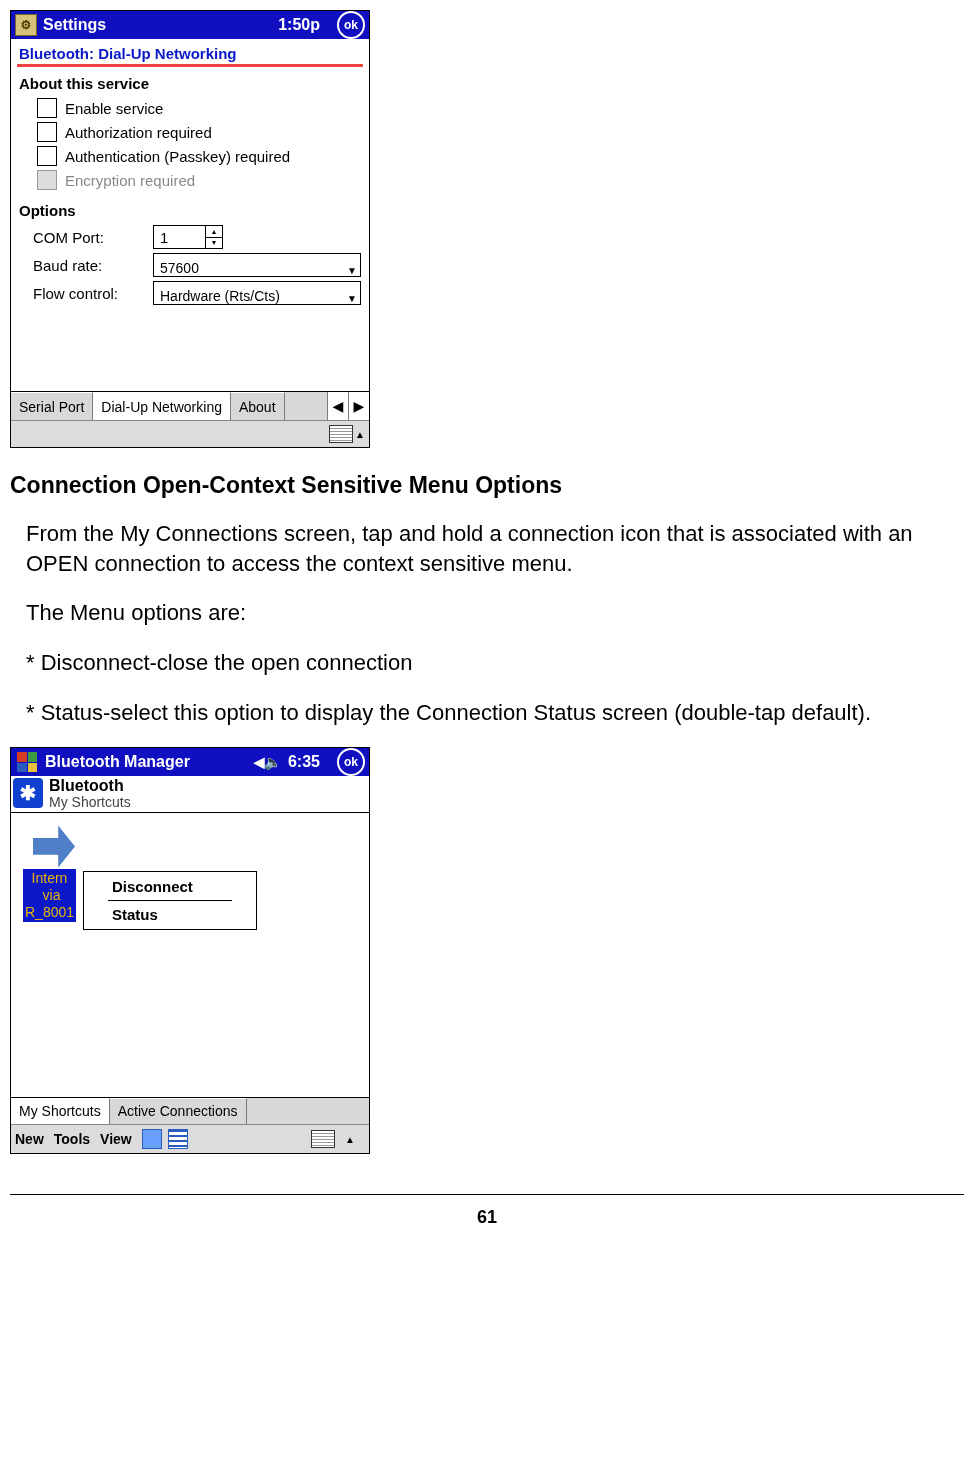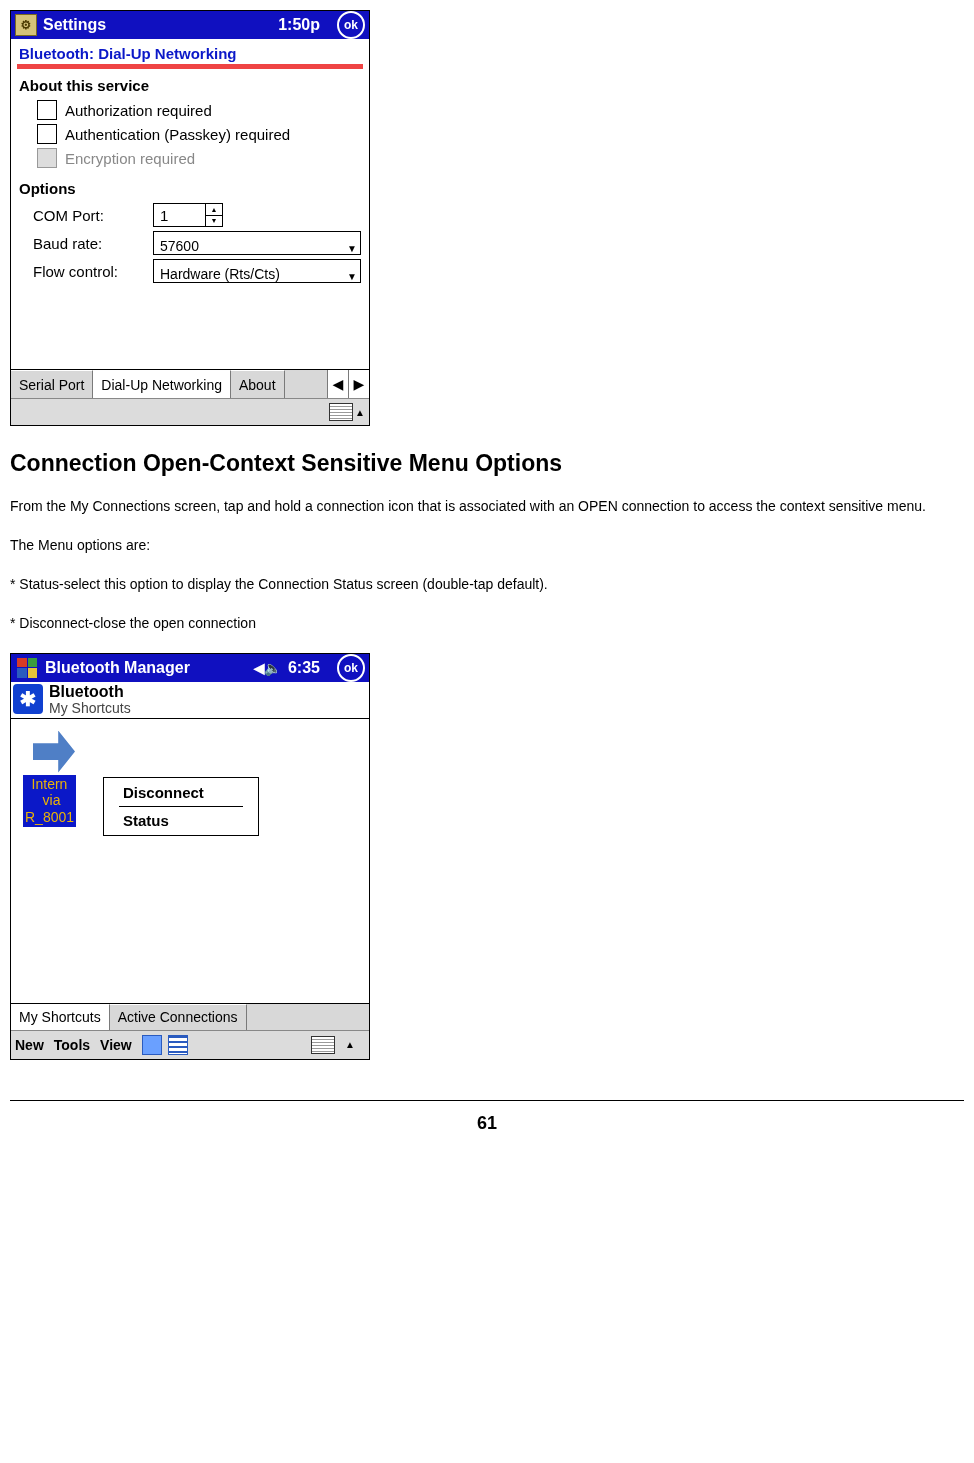--- a/index.html
+++ b/index.html
@@ -79,21 +79,21 @@
     color: #fff;
   }
   
   .ppc-body { padding: 2px 6px 0 6px; }
   .bt-heading {
     color: #0b18c8;
     font-family: Tahoma, Arial, sans-serif;
     font-weight: bold;
     font-size: 15px;
     padding: 4px 2px 2px 2px;
-    border-bottom: 5px solid #ef4444;
+    border-bottom: 3px solid #ef4444;
     margin-bottom: 6px;
   }
   .section-title {
     font-family: Tahoma, Arial, sans-serif;
     font-weight: bold;
     font-size: 15px;
     padding: 2px 2px 4px 2px;
   }
   .cb-row {
     display: flex;
@@ -208,22 +208,22 @@
   .up-tri { font-size: 10px; }
   
   .doc h2 {
     font-family: Arial, Helvetica, sans-serif;
     font-size: 23px;
     font-weight: bold;
     margin: 12px 0 20px 0;
   }
   .doc p {
     font-family: Arial, Helvetica, sans-serif;
-    font-size: 14px;
-    margin: 0 0 20px 0;
+    font-size: 22px;
+    margin: 0 0 20px 16px;
     line-height: 1.35;
   }
   
   .bt-head {
     display: flex;
     align-items: flex-start;
     border-bottom: 1px solid #000;
     padding: 2px 4px 2px 2px;
   }
   .bt-logo {
@@ -255,26 +255,26 @@
     background:#0b18c8;color:#eab308;
     font-family: Tahoma, Arial, sans-serif;
     font-size:14px;
     padding:1px 2px;
     line-height:1.2;
     text-align:center;
     white-space:pre;
   }
   .ctx-menu {
     position:absolute;
-    left:92px; top:58px;
+    left:72px; top:58px;
     border:1px solid #000;
     background:#fff;
     font-family: Tahoma, Arial, sans-serif;
     font-size:15px;
-    padding:4px 7px;
+    padding:4px 16px;
     width:140px;
   }
   .ctx-menu .mi {
     padding:2px 12px;
     font-weight:bold;
   }
   .ctx-menu hr { margin:3px 8px; border:none;border-top:1px solid #000; }
   .tabstrip2 {
     display:flex;
     background:#d8d8d8;
@@ -333,20 +333,24 @@
       <span class="tb-title">Settings</span>
       <span class="tb-time">1:50p</span>
       <span class="ok-btn">ok</span>
     </div>
     <div class="ppc-body">
       <div class="bt-heading">Bluetooth: Dial-Up Networking</div>
 
       <div class="section-title">About this service</div>
       <div class="cb-row">
         <span class="cb-box"></span>
+        <span>Enable service</span>
+      </div>
+      <div class="cb-row">
+        <span class="cb-box"></span>
         <span>Authorization required</span>
       </div>
       <div class="cb-row">
         <span class="cb-box"></span>
         <span>Authentication (Passkey) required</span>
       </div>
       <div class="cb-row disabled">
         <span class="cb-box"></span>
         <span>Encryption required</span>
       </div>
@@ -392,22 +396,22 @@
     <div class="bottombar">
       <span class="kbd"></span>
       <span class="up-tri">▲</span>
     </div>
   </div>
 
   <div class="doc">
     <h2>Connection Open-Context Sensitive Menu Options</h2>
     <p>From the My Connections screen, tap and hold a connection icon that is associated with an OPEN connection to access the context sensitive menu.</p>
     <p>The Menu options are:</p>
+    <p>* Disconnect-close the open connection</p>
     <p>* Status-select this option to display the Connection Status screen (double-tap default).</p>
-    <p>* Disconnect-close the open connection</p>
   </div>
 
   <div class="ppc">
     <div class="titlebar">
       <span class="tb-win">
           <span></span>
           <span></span>
           <span></span>
           <span></span>
         </span>

